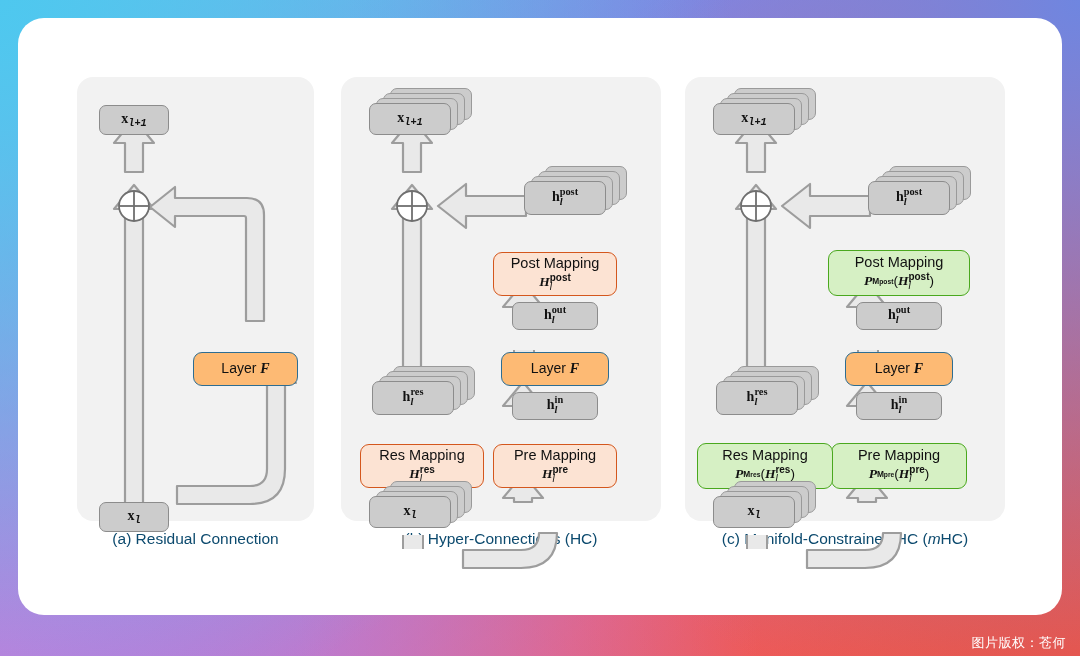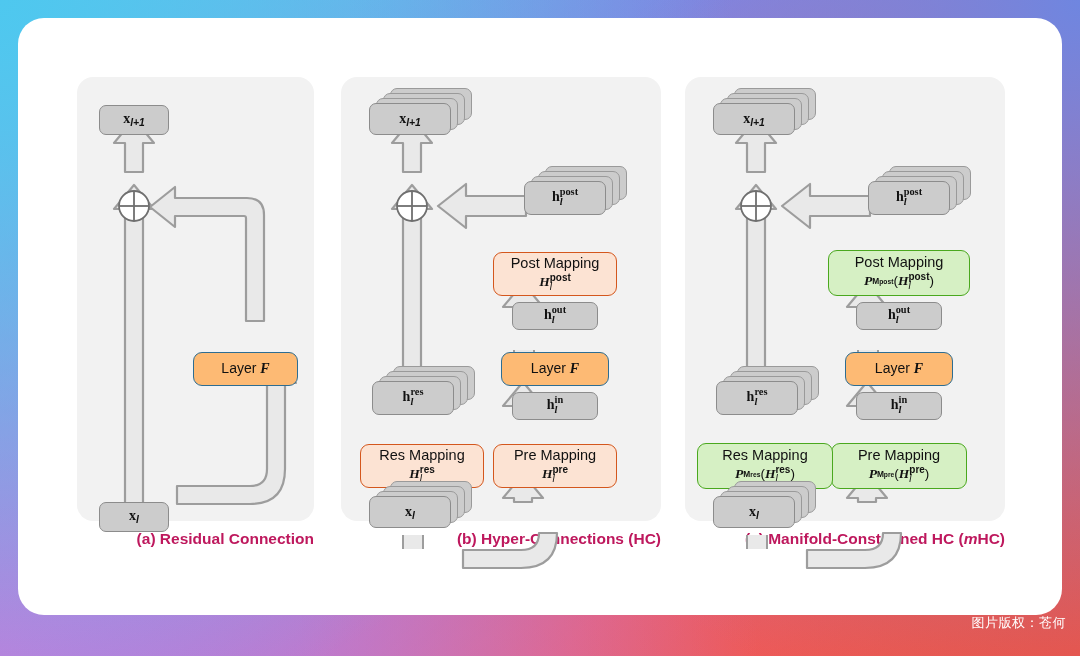--- a/index.html
+++ b/index.html
@@ -25,46 +25,45 @@
   .card {
     position: absolute;
     left: 18px; top: 18px;
     width: 1044px; height: 597px;
     background: #ffffff;
     border-radius: 26px;
   }
 
   .watermark {
     position: absolute;
-    right: 14px; bottom: 24px;
+    right: 14px; bottom: 4px;
     font-size: 13px;
     color: #ffffff;
     letter-spacing: .5px;
   }
 
   
   .panel {
     position: absolute;
     top: 59px;
     height: 444px;
     background: #f2f2f2;
     border-radius: 16px;
   }
   #panel-a { left: 59px;  width: 237px; }
   #panel-b { left: 323px; width: 320px; }
   #panel-c { left: 667px; width: 320px; }
 
   .caption {
     position: absolute;
     top: 512px;
-    text-align: right;
+    text-align: center;
     font-size: 15.5px;
-    color: #be185d;
+    color: #0c4a6e;
     white-space: nowrap;
-    font-weight: bold;
   }
   #cap-a { left: 59px;  width: 237px; }
   #cap-b { left: 323px; width: 320px; }
   #cap-c { left: 667px; width: 320px; }
   .caption .ital { font-style: italic; }
 
   
   .node {
     position: absolute;
     display: flex;
@@ -116,21 +115,21 @@
     display: flex; align-items: center; justify-content: center;
     background: #cccccc;
     border: 1.6px solid #8c8c8c;
     border-radius: 7px;
     font-size: 14px;
     color: #111;
   }
 
   
   .mvar  { font-family: "Liberation Serif", serif; font-weight: bold; }
-  .msub  { font-family: Liberation Sans, sans-serif; font-style: italic; font-size: .74em; vertical-align: -.28em; }
+  .msub  { font-family: Liberation Mono, monospace; font-style: italic; font-size: .74em; vertical-align: -.28em; }
   .cal   { font-family: "Liberation Serif", serif; font-style: italic; font-weight: bold; }
   .supsub { display:inline-block; vertical-align: middle; font-size:.74em; line-height:1;
             text-align:left; position:relative; top:-.05em; }
   .supsub .up { display:block; font-weight:bold; }
   .supsub .dn { display:block; font-style:italic; margin-top:-.05em;}
   .maplabel { font-size: 14.5px; }
   .mapformula { font-size: 13.5px; margin-top: 1px; }
 
   
   .arrow { position: absolute; z-index: 3; }

